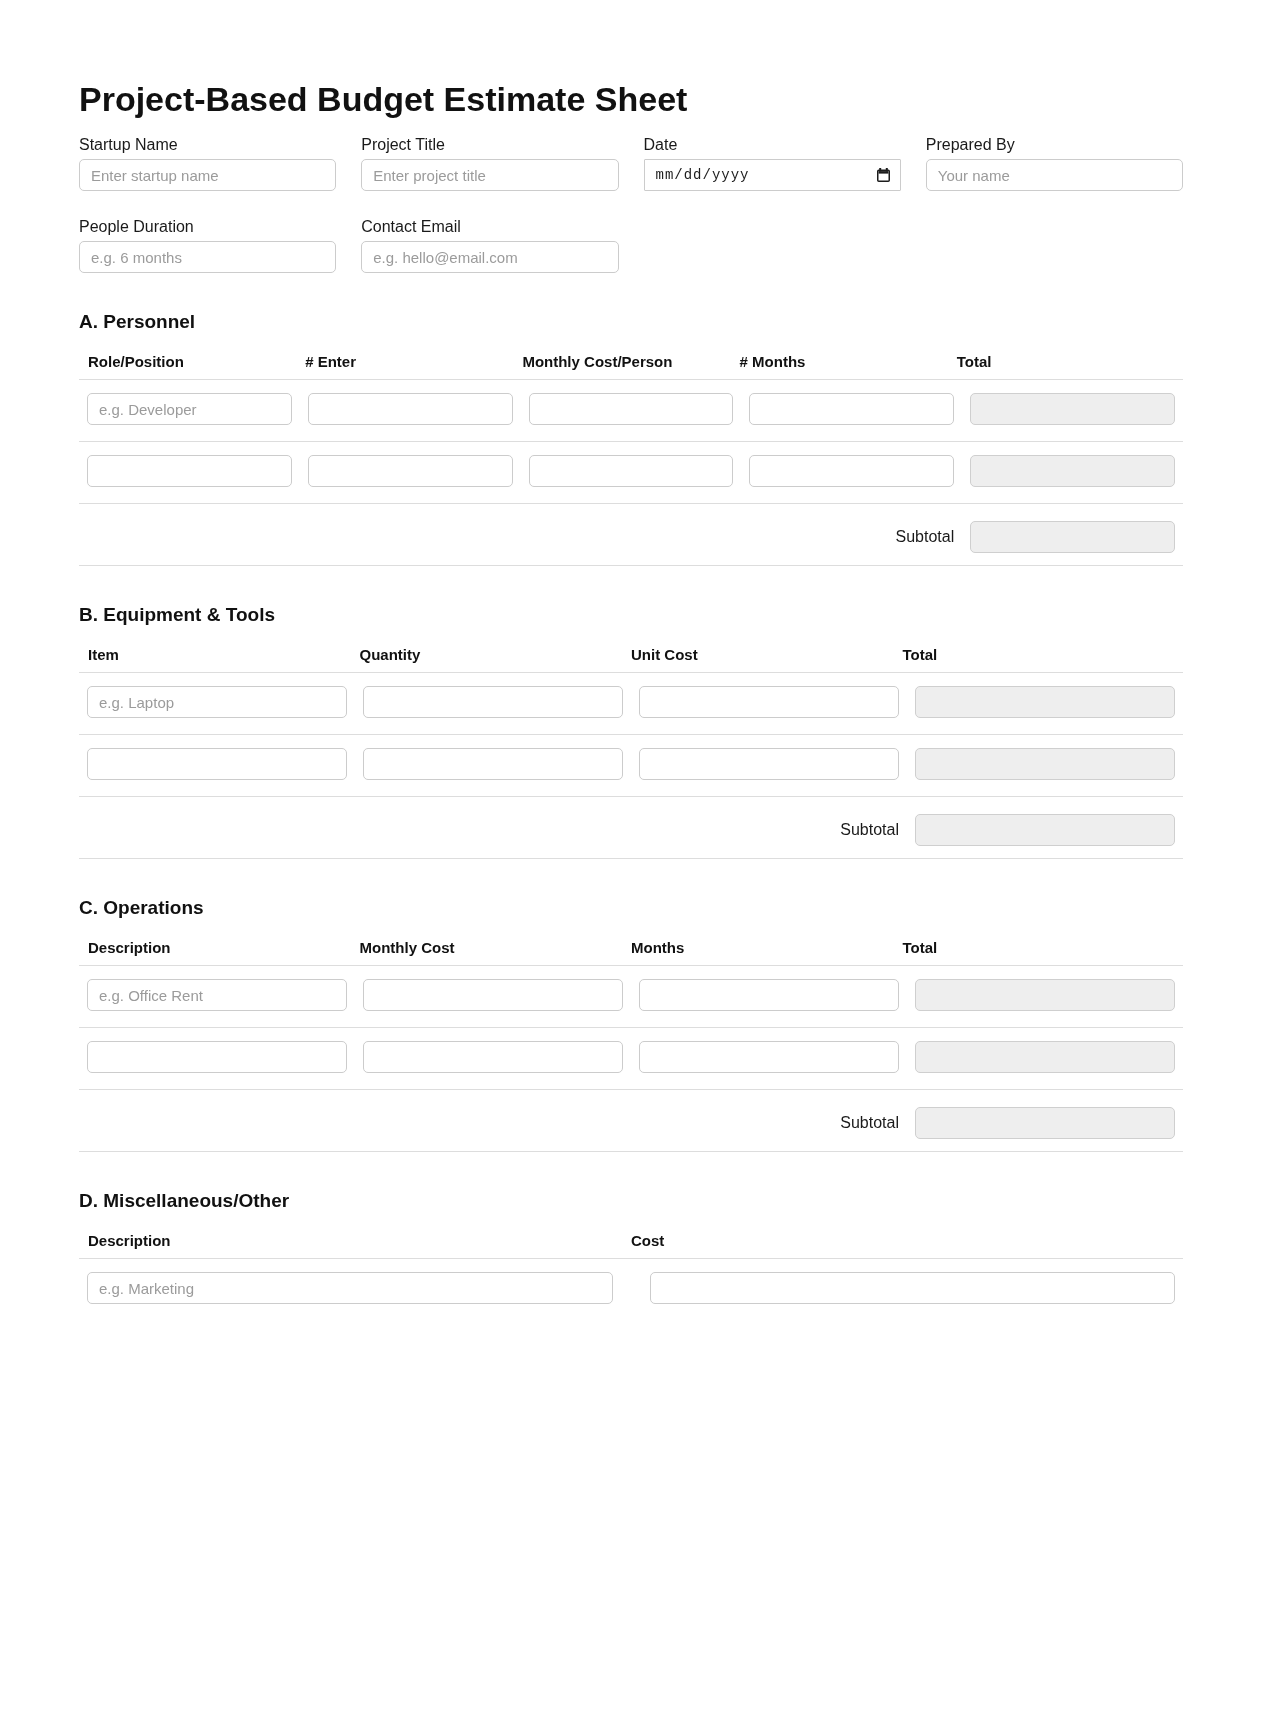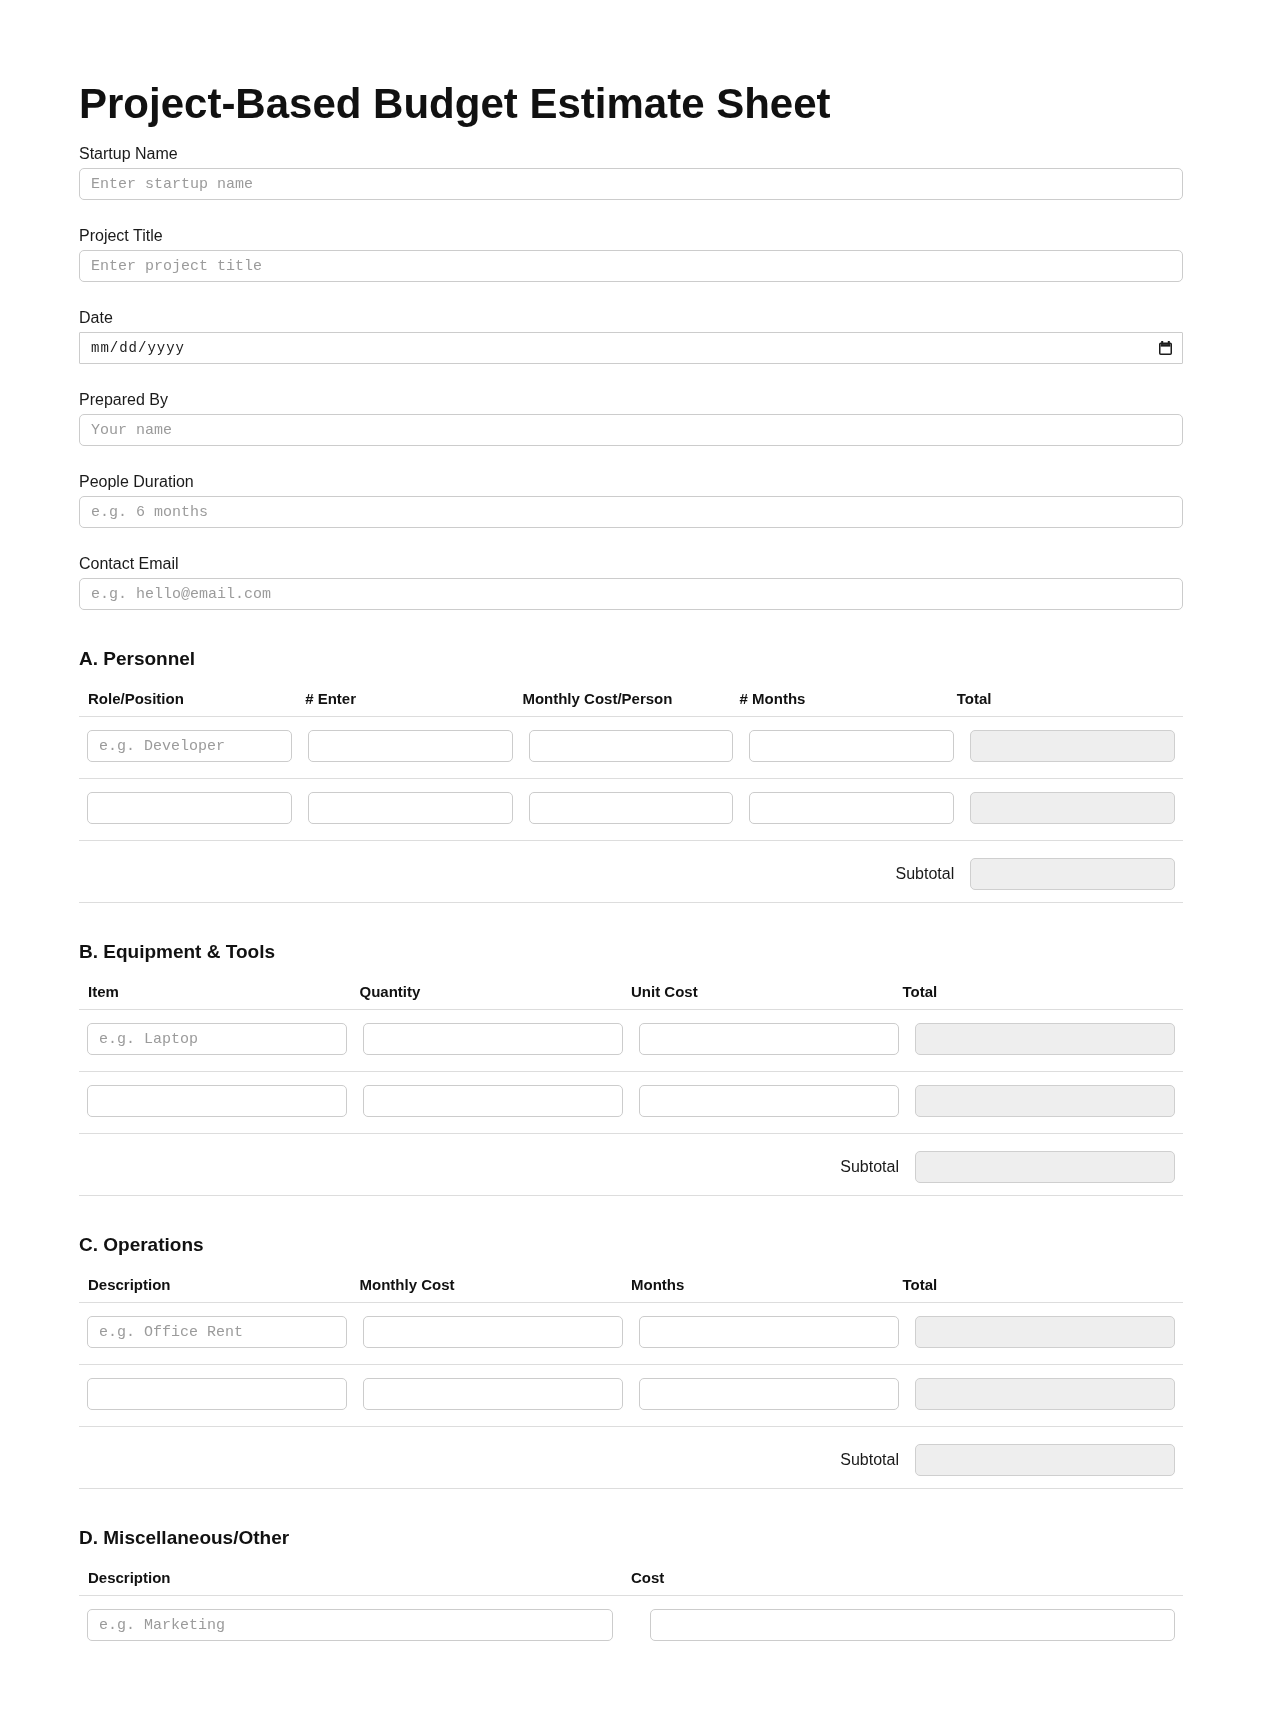--- a/index.html
+++ b/index.html
@@ -3,30 +3,30 @@
 <meta charset="utf-8">
 <style>
   html,body{margin:0;padding:0;background:#ffffff;}
   body{
     width:1263px;height:1736px;position:relative;overflow:hidden;
     font-family:"Liberation Sans","DejaVu Sans",sans-serif;color:#000;
     -webkit-font-smoothing:antialiased;
   }
   .page{padding:80px 80px 0 79px;box-sizing:border-box;width:1263px;}
 
-  h1.title{font-size:42px;line-height:1.15;font-weight:700;margin:0 0 17px 0;color:#111;}
+  h1.title{font-size:34px;line-height:1.15;font-weight:700;margin:0 0 17px 0;color:#111;}
 
   
-  .fields-grid{display:grid;grid-template-columns:repeat(1,1fr);column-gap:25px;row-gap:27px;}
+  .fields-grid{display:grid;grid-template-columns:repeat(4,1fr);column-gap:25px;row-gap:27px;}
   .field label{display:block;font-size:16px;line-height:18px;margin-bottom:5px;color:#1a1a1a;}
   .tin{
     width:100%;height:32px;box-sizing:border-box;
     border:1px solid #cccccc;border-radius:5px;background:#fff;
     padding:0 11px;font-size:15px;color:#222;
-    font-family:Liberation Mono, monospace;outline:none;
+    font-family:Liberation Sans, sans-serif;outline:none;
   }
   .tin::placeholder{color:#9b9b9b;opacity:1;}
   .tin.ro{background:#eeeeee;border-color:#cfcfcf;}
 
   
   .date-box{
     width:100%;height:32px;box-sizing:border-box;border:1px solid #cccccc;border-radius:1px;
     background:#fff;padding:0 9px 0 11px;display:flex;align-items:center;justify-content:space-between;
     cursor:default;
   }

